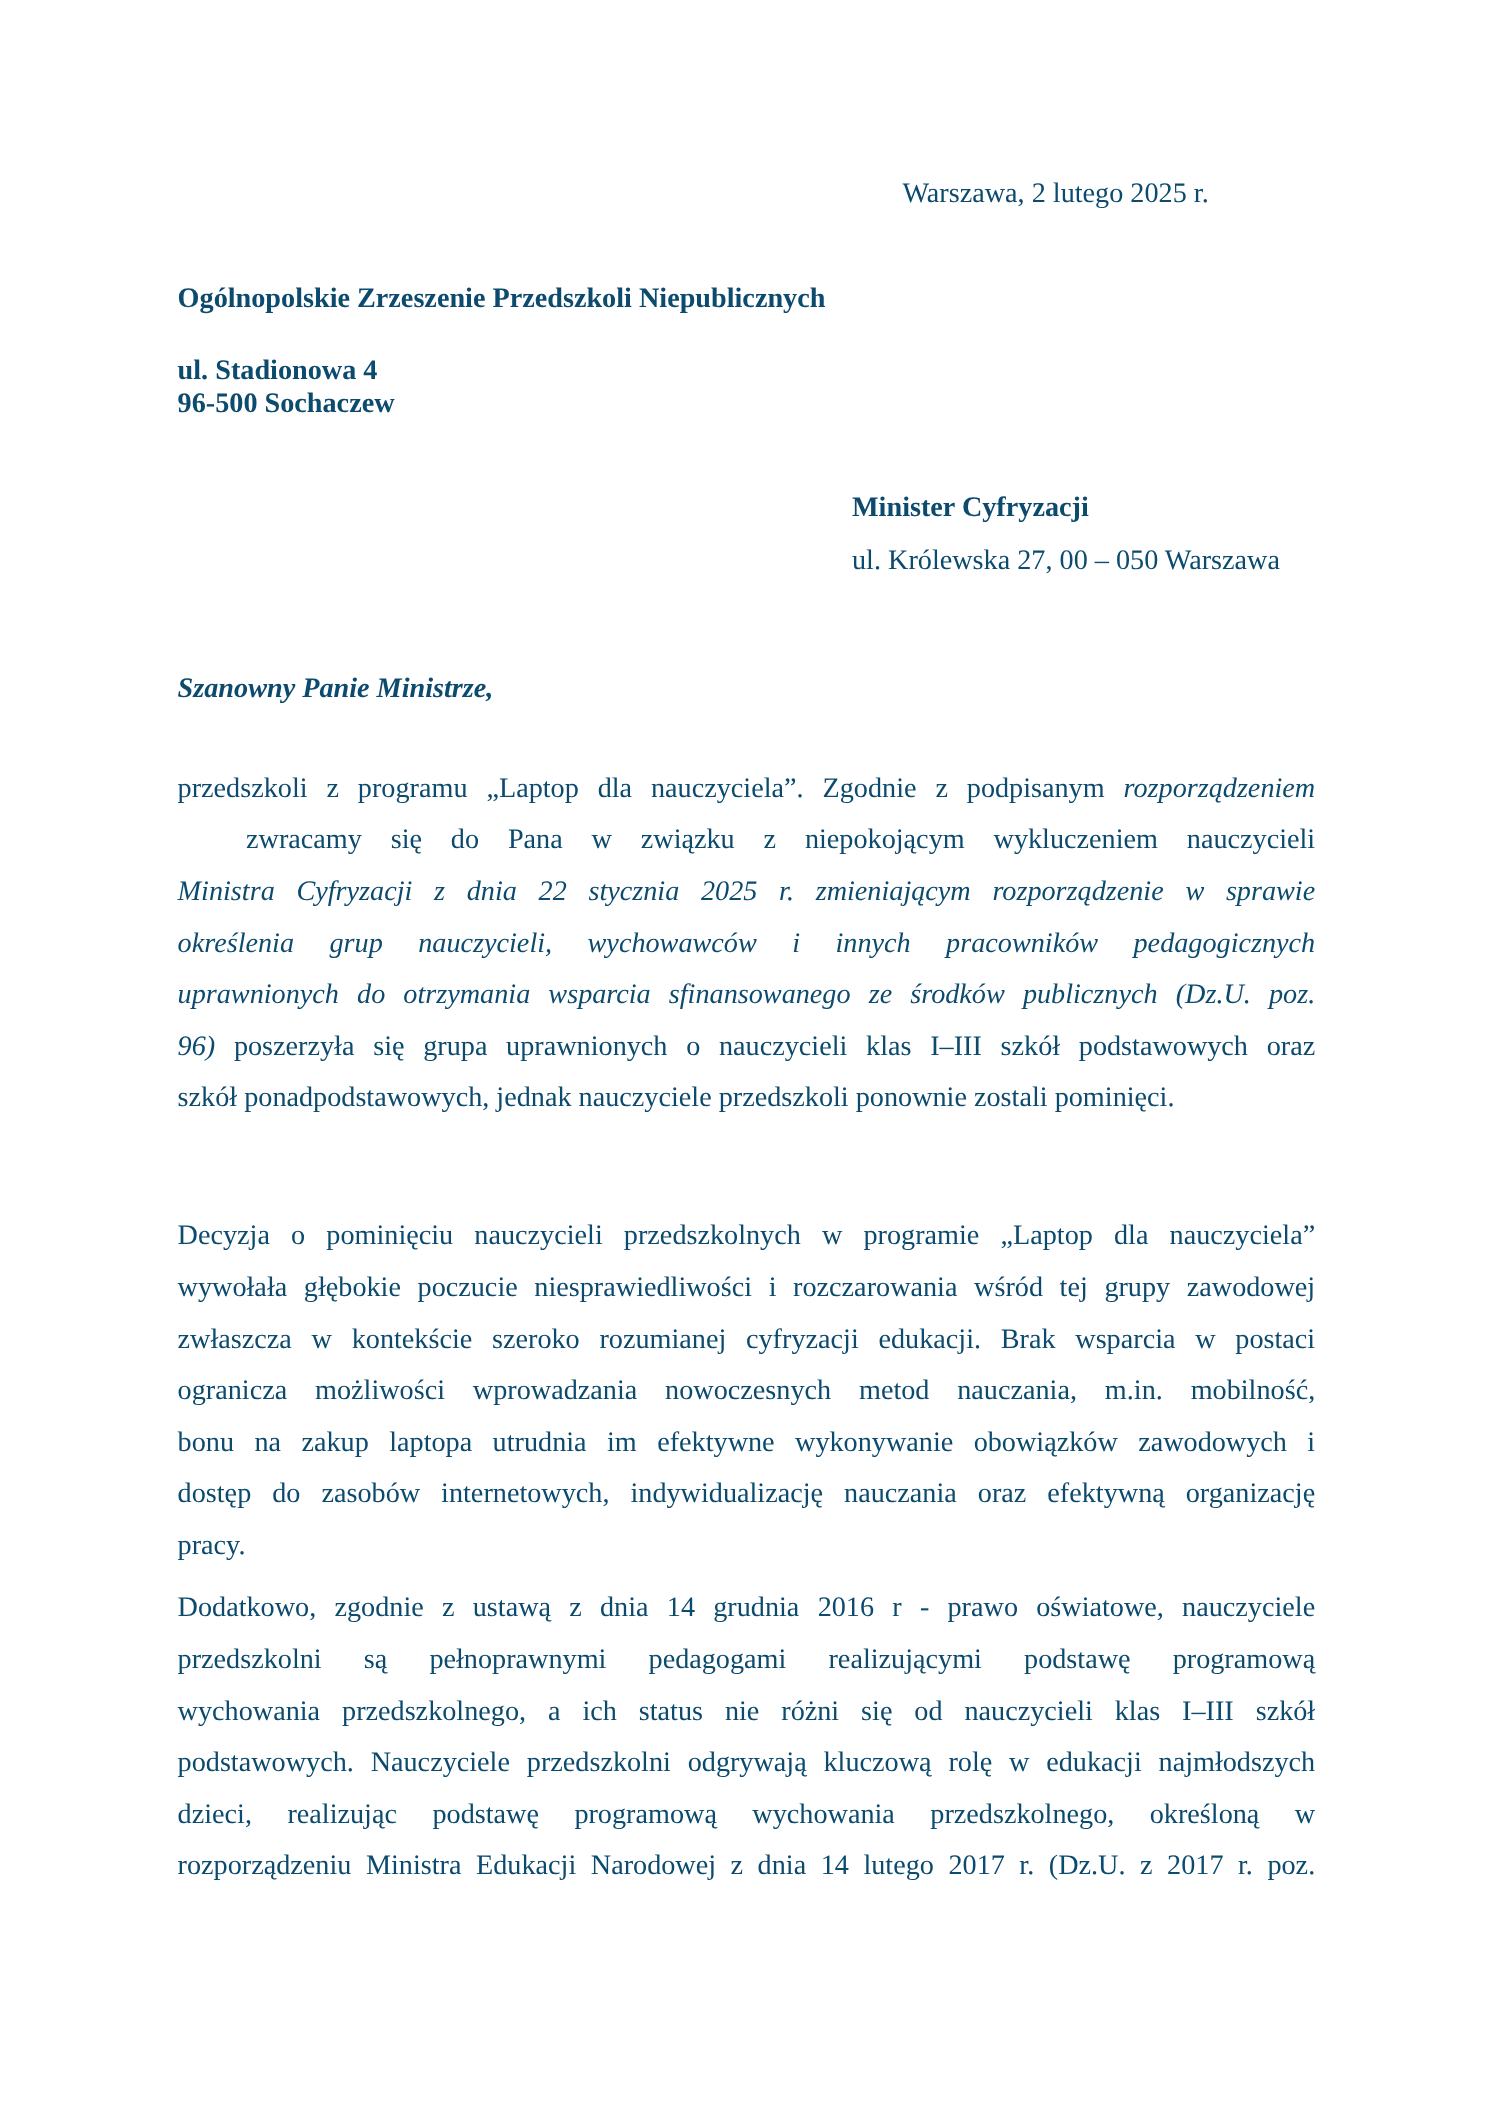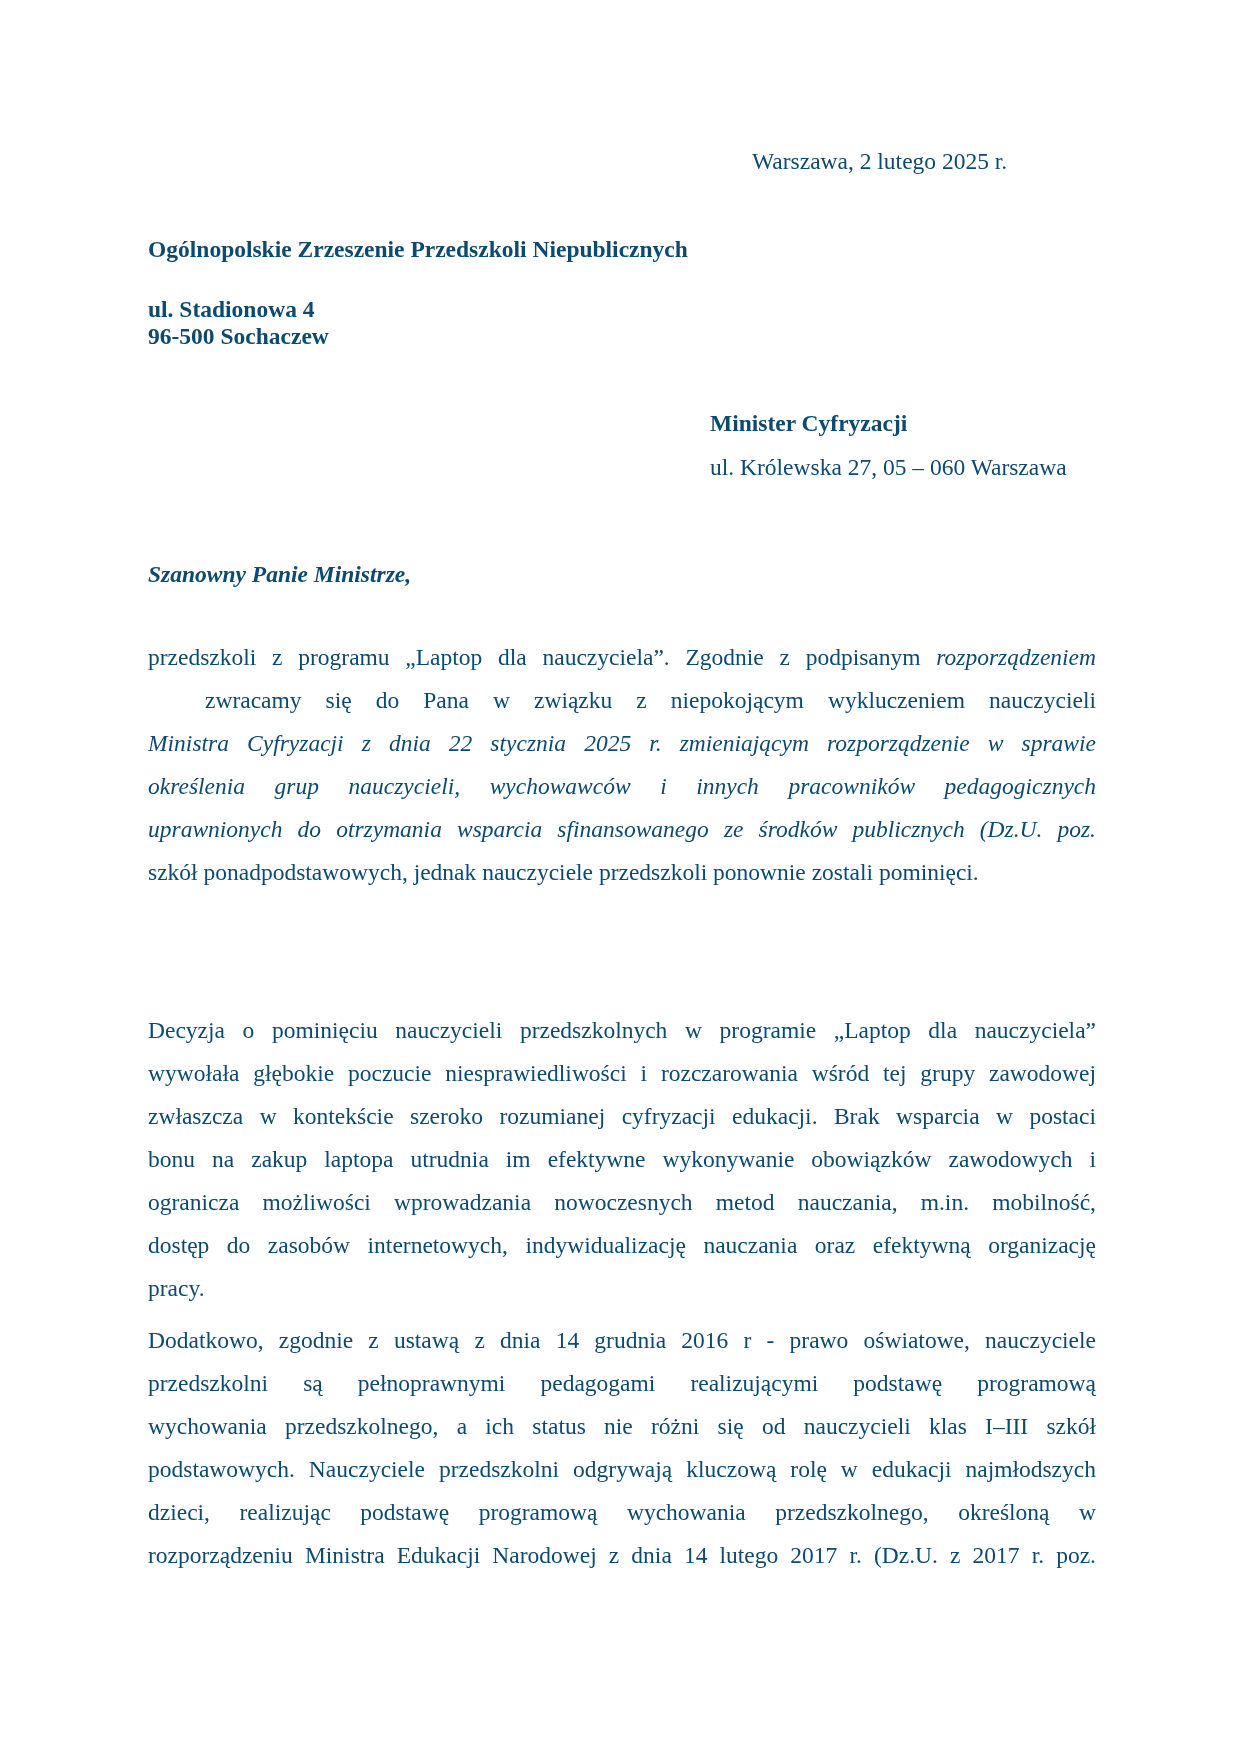--- a/index.html
+++ b/index.html
@@ -41,39 +41,40 @@
   <div class="line date">Warszawa, 2 lutego 2025 r.</div>
 
   <div>
     <div class="line sender l1">Ogólnopolskie Zrzeszenie Przedszkoli Niepublicznych</div>
     <div class="line sender l2">ul. Stadionowa 4</div>
     <div class="line sender l3">96-500 Sochaczew</div>
   </div>
 
   <div>
     <div class="line recipient name">Minister Cyfryzacji</div>
-    <div class="line recipient addr">ul. Królewska 27, 05 – 060 Warszawa</div>
+    <div class="line recipient addr">ul. Królewska 27, 00 – 050 Warszawa</div>
   </div>
 
   <div class="line salutation">Szanowny Panie Ministrze,</div>
 
   <div class="para p1">
       <span class="ln"><span>przedszkoli z programu „Laptop dla nauczyciela”. Zgodnie z podpisanym </span><span class="it">rozporządzeniem</span></span>
       <span class="ln indent"><span>zwracamy się do Pana w związku z niepokojącym wykluczeniem nauczycieli</span></span>
       <span class="ln"><span class="it">Ministra Cyfryzacji z dnia 22 stycznia 2025 r. zmieniającym rozporządzenie w sprawie</span></span>
       <span class="ln"><span class="it">określenia grup nauczycieli, wychowawców i innych pracowników pedagogicznych</span></span>
       <span class="ln"><span class="it">uprawnionych do otrzymania wsparcia sfinansowanego ze środków publicznych (Dz.U. poz.</span></span>
+      <span class="ln"><span class="it">96)</span><span> poszerzyła się grupa uprawnionych o nauczycieli klas I–III szkół podstawowych oraz</span></span>
       <span class="ln last"><span>szkół ponadpodstawowych, jednak nauczyciele przedszkoli ponownie zostali pominięci.</span></span>
     </div>
   <div class="para p2">
       <span class="ln"><span>Decyzja o pominięciu nauczycieli przedszkolnych w programie „Laptop dla nauczyciela”</span></span>
       <span class="ln"><span>wywołała głębokie poczucie niesprawiedliwości i rozczarowania wśród tej grupy zawodowej</span></span>
       <span class="ln"><span>zwłaszcza w kontekście szeroko rozumianej cyfryzacji edukacji. Brak wsparcia w postaci</span></span>
+      <span class="ln"><span>ogranicza możliwości wprowadzania nowoczesnych metod nauczania, m.in. mobilność,</span></span>
       <span class="ln"><span>bonu na zakup laptopa utrudnia im efektywne wykonywanie obowiązków zawodowych i</span></span>
-      <span class="ln"><span>ogranicza możliwości wprowadzania nowoczesnych metod nauczania, m.in. mobilność,</span></span>
       <span class="ln"><span>dostęp do zasobów internetowych, indywidualizację nauczania oraz efektywną organizację</span></span>
       <span class="ln last"><span>pracy.</span></span>
     </div>
   <div class="para p3">
       <span class="ln"><span>Dodatkowo, zgodnie z ustawą z dnia 14 grudnia 2016 r - prawo oświatowe, nauczyciele</span></span>
       <span class="ln"><span>przedszkolni są pełnoprawnymi pedagogami realizującymi podstawę programową</span></span>
       <span class="ln"><span>wychowania przedszkolnego, a ich status nie różni się od nauczycieli klas I–III szkół</span></span>
       <span class="ln"><span>podstawowych. Nauczyciele przedszkolni odgrywają kluczową rolę w edukacji najmłodszych</span></span>
       <span class="ln"><span>dzieci, realizując podstawę programową wychowania przedszkolnego, określoną w</span></span>
       <span class="ln"><span>rozporządzeniu Ministra Edukacji Narodowej z dnia 14 lutego 2017 r. (Dz.U. z 2017 r. poz.</span></span>

